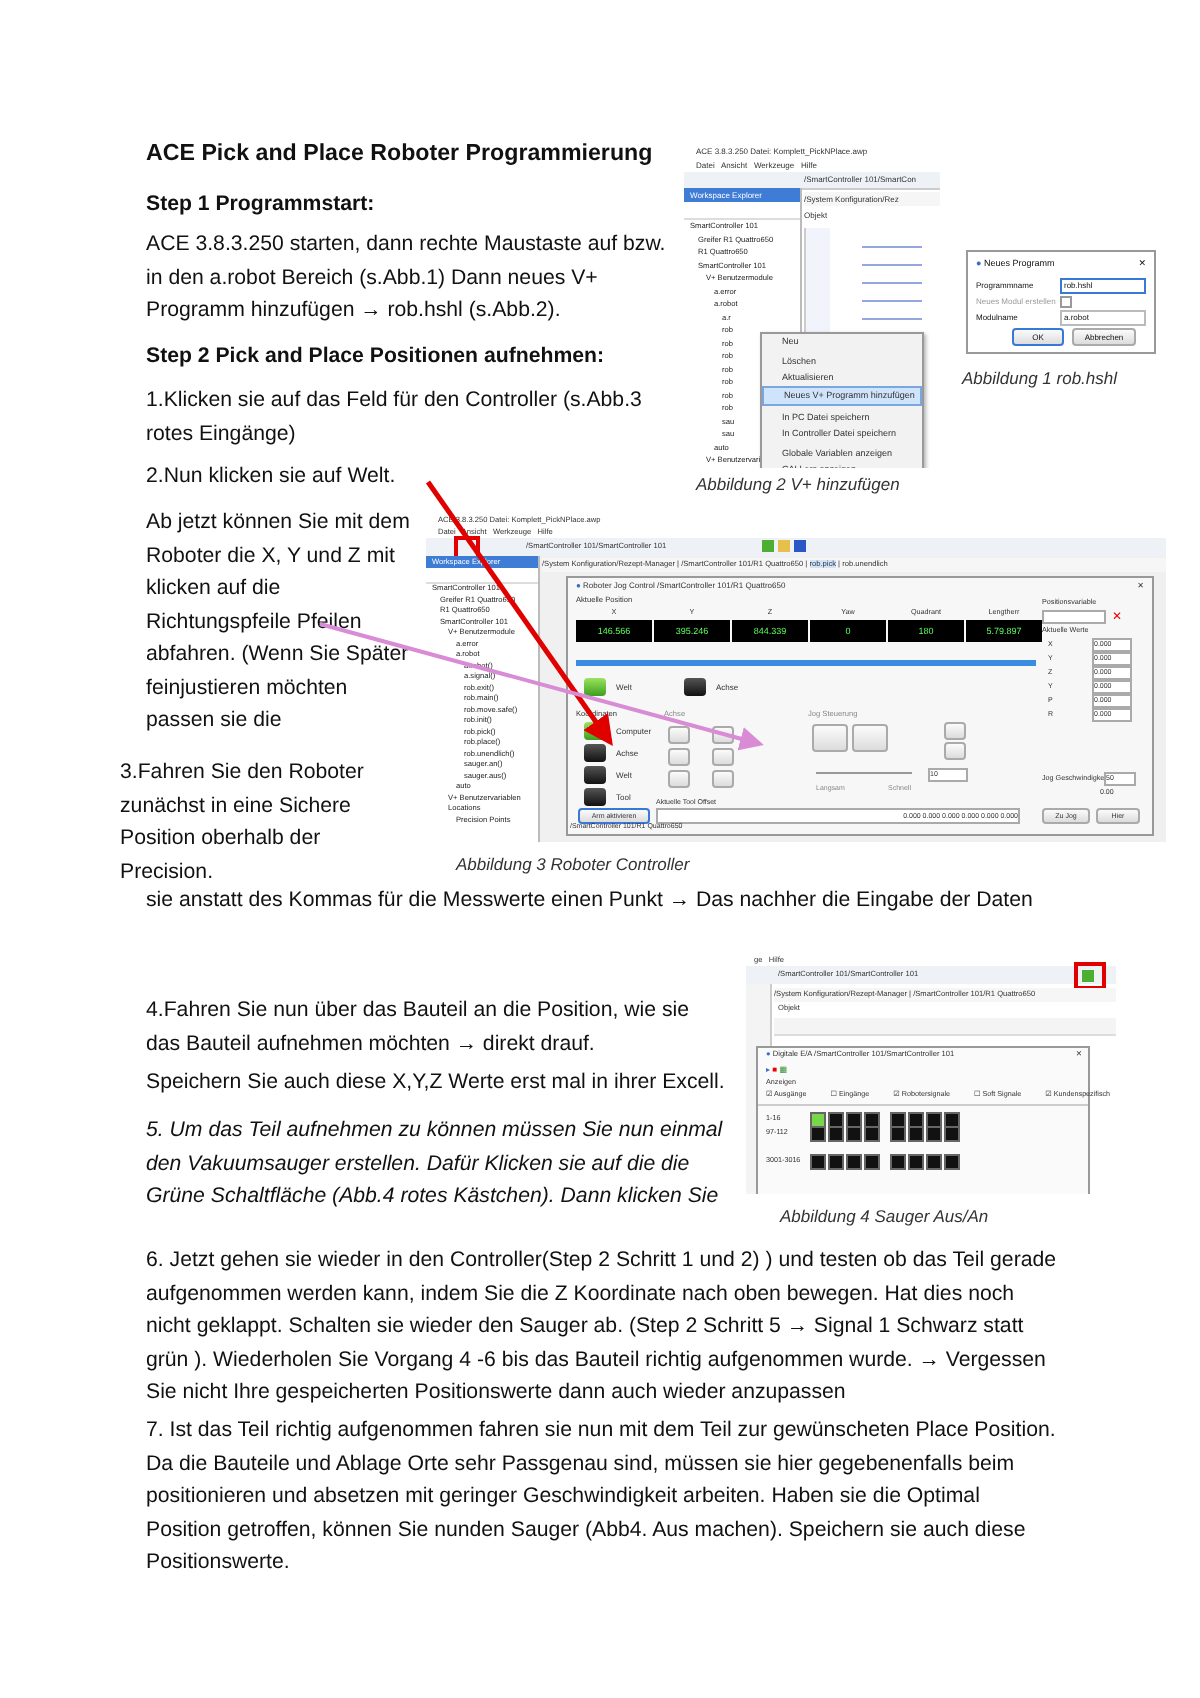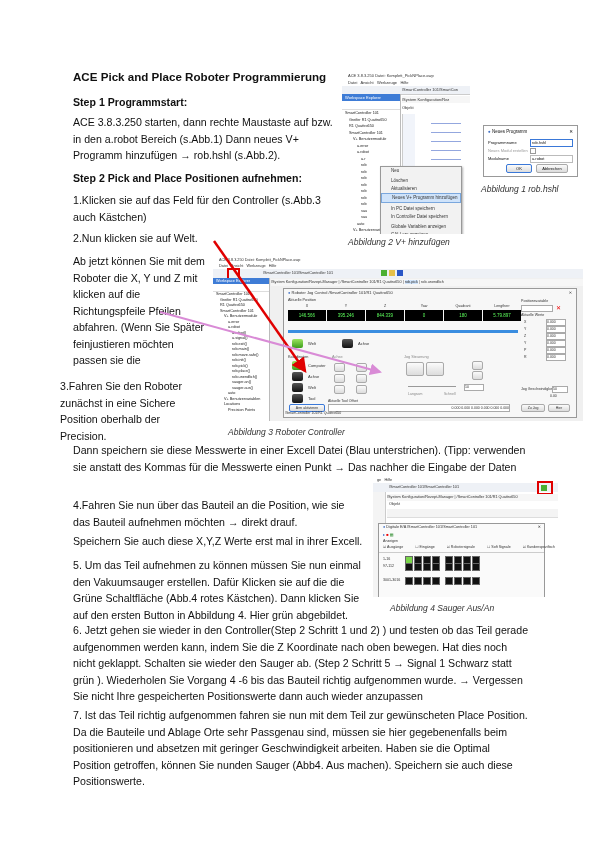--- a/index.html
+++ b/index.html
@@ -31,52 +31,50 @@
 <div class="h1" style="left:73px;top:70px;">ACE Pick and Place Roboter Programmierung</div>
 <div class="h2" style="left:73px;top:96px;">Step 1 Programmstart:</div>
 <div class="t" style="left:73px;top:114px;">
   <div>ACE 3.8.3.250 starten, dann rechte Maustaste auf bzw.</div>
   <div>in den a.robot Bereich (s.Abb.1)  Dann neues V+</div>
   <div>Programm hinzufügen → rob.hshl (s.Abb.2).</div>
 </div>
 <div class="h2" style="left:73px;top:172px;">Step 2 Pick and Place Positionen aufnehmen:</div>
 <div class="t" style="left:73px;top:192px;">
   <div>1.Klicken sie auf das Feld für den Controller (s.Abb.3</div>
-  <div>auch Kästchen)</div>
+  <div>rotes Eingänge)</div>
 </div>
 <div class="t" style="left:73px;top:230px;">2.Nun klicken sie auf Welt.</div>
 <div class="t" style="left:73px;top:253px;">
   <div>Ab jetzt können Sie mit dem</div>
   <div>Roboter die X, Y und Z mit</div>
   <div>klicken auf die</div>
   <div>Richtungspfeile Pfeilen</div>
   <div>abfahren. (Wenn Sie Später</div>
   <div>feinjustieren möchten</div>
   <div>passen sie die</div>
 </div>
 <div class="t" style="left:60px;top:378px;">
   <div>3.Fahren Sie den Roboter</div>
   <div>zunächst in eine Sichere</div>
   <div>Position oberhalb der</div>
   <div>Precision.</div>
 </div>
 <div class="t" style="left:73px;top:442px;">
-  <div>Dann speichern sie diese Messwerte in einer Excell Datei (Blau unterstrichen). (Tipp: verwenden</div>
   <div>sie anstatt des Kommas für die Messwerte einen Punkt → Das nachher die Eingabe der Daten</div>
 </div>
 <div class="t" style="left:73px;top:497px;">
   <div>4.Fahren Sie nun über das Bauteil an die Position, wie sie</div>
   <div>das Bauteil aufnehmen möchten → direkt drauf.</div>
 </div>
 <div class="t" style="left:73px;top:533px;"> Speichern Sie auch diese X,Y,Z Werte erst mal in ihrer Excell.</div>
-<div class="t" style="left:73px;top:557px;">
+<div class="t" style="left:73px;top:557px;font-style:italic;">
   <div>5. Um das Teil aufnehmen zu können müssen Sie nun einmal</div>
   <div>den Vakuumsauger erstellen. Dafür Klicken sie auf die die</div>
   <div>Grüne Schaltfläche (Abb.4 rotes Kästchen). Dann klicken Sie</div>
-  <div>auf den ersten Button in Abbildung 4. Hier grün abgebildet.</div>
 </div>
 <div class="t" style="left:73px;top:622px;">
   <div>6. Jetzt gehen sie wieder in den Controller(Step 2 Schritt 1 und 2) ) und testen ob das Teil gerade</div>
   <div>aufgenommen werden kann, indem Sie die Z Koordinate nach oben bewegen. Hat dies noch</div>
   <div>nicht geklappt. Schalten sie wieder den Sauger ab. (Step 2 Schritt 5 → Signal 1 Schwarz statt</div>
   <div>grün ). Wiederholen Sie Vorgang 4 -6 bis das Bauteil richtig aufgenommen wurde. → Vergessen</div>
   <div>Sie nicht Ihre gespeicherten Positionswerte dann auch wieder anzupassen</div>
 </div>
 <div class="t" style="left:73px;top:707px;">
   <div>7. Ist das Teil richtig aufgenommen fahren sie nun mit dem Teil zur gewünscheten Place Position.</div>

